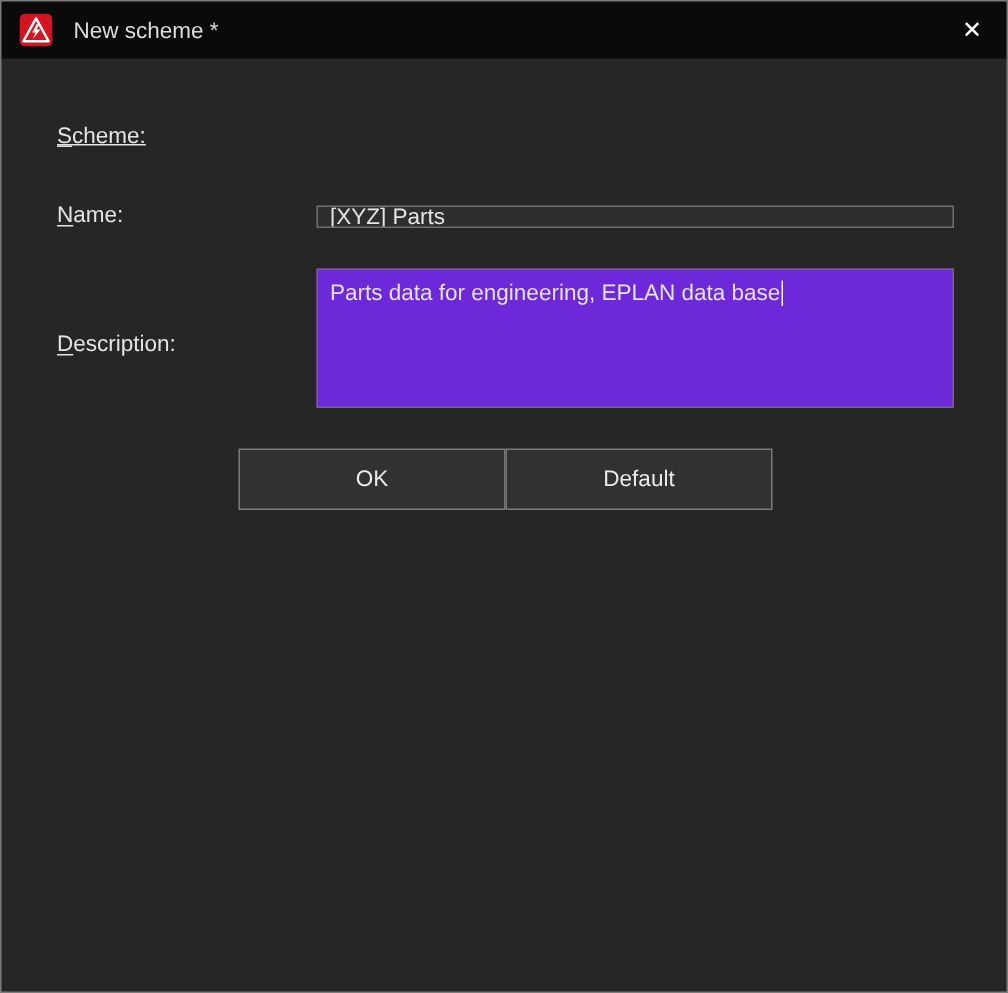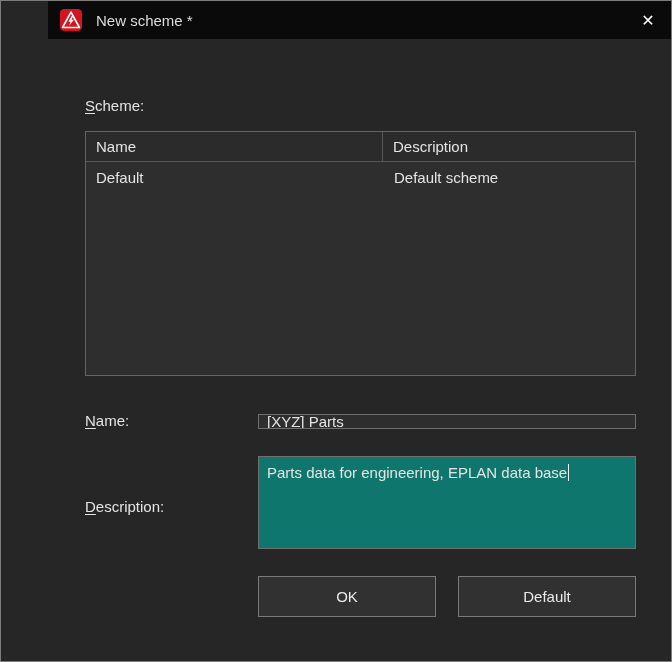--- a/index.html
+++ b/index.html
@@ -9,21 +9,20 @@
     color: #e4e4e4;
     -webkit-font-smoothing: antialiased;
   }
   .window {
     width: 672px;
     height: 662px;
     background: #262626;
     border: 1px solid #7c7c7c;
     position: relative;
     overflow: hidden;
-    padding-left: 47px;
   }
   
   .titlebar {
     height: 38px;
     background: #0a0a0a;
     display: flex;
     align-items: center;
     padding-left: 12px;
   }
   .app-icon {
@@ -52,21 +51,21 @@
   }
   
   .content {
     padding: 0 35px 0 37px;
   }
   .field-label {
     font-size: 15px;
     color: #e4e4e4;
   }
   .accel { text-decoration: underline; text-underline-offset: 2px; }
-  .scheme-label { margin-top: 58px; }
+  .scheme-label { margin-top: 43px; text-decoration: underline; }
 
   
   .scheme-table {
     margin-top: 17px;
     height: 245px;
     background: #2e2e2e;
     border: 1px solid #646464;
     display: flex;
     flex-direction: column;
   }
@@ -120,21 +119,21 @@
     border: 1px solid #6f6f6f;
     color: #e4e4e4;
     font-family: "Liberation Sans", "DejaVu Sans", sans-serif;
     font-size: 15px;
     padding: 0 8px;
     outline: none;
   }
   .textarea {
     flex: 1;
     height: 93px;
-    background: #0f766e;
+    background: #6d28d9;
     border: 1px solid #6f6f6f;
     color: #e4e4e4;
     font-size: 15px;
     padding: 6px 8px;
     line-height: 20px;
     overflow: hidden;
     cursor: text;
   }
   .caret {
     display: inline-block;
@@ -142,22 +141,21 @@
     height: 17px;
     background: #f0f0f0;
     vertical-align: text-bottom;
     margin-left: 1px;
   }
 
   
   .button-row {
     margin-top: 27px;
     display: flex;
-    justify-content: flex-end;
-    gap: 22px;
+    justify-content: center;
   }
   .dlg-btn {
     width: 178px;
     height: 41px;
     background: #313131;
     border: 1px solid #7a7a7a;
     color: #eaeaea;
     font-family: "Liberation Sans", "DejaVu Sans", sans-serif;
     font-size: 15px;
     cursor: pointer;
@@ -175,30 +173,20 @@
       <path d="M12.6 7.5 L9.2 13.8 H11.6 L9.9 18.3 L15.2 11.6 H12.5 L14.6 7.5 Z" fill="#ffffff"></path>
     </svg>
     <span class="title">New scheme *</span>
     <div class="close-btn">✕</div>
   </div>
 
   <div class="content">
 
     <div class="field-label scheme-label"><span class="accel">S</span><span>cheme:</span></div>
 
-    <div class="scheme-table">
-      <div class="t-head">
-        <div class="th th-name">Name</div>
-        <div class="th th-desc">Description</div>
-      </div>
-      <div class="t-row">
-        <div class="td td-name">Default</div>
-        <div class="td td-desc">Default scheme</div>
-      </div>
-    </div>
 
     <div class="form-row row-name">
       <div class="label-col field-label"><span class="accel">N</span><span>ame:</span></div>
       <input class="text-input" type="text" value="[XYZ] Parts" style="">
     </div>
 
     <div class="form-row row-desc">
       <div class="label-col field-label"><span class="accel">D</span><span>escription:</span></div>
       <div class="textarea"><span>Parts data for engineering, EPLAN data base</span><span class="caret"></span></div>
     </div>

